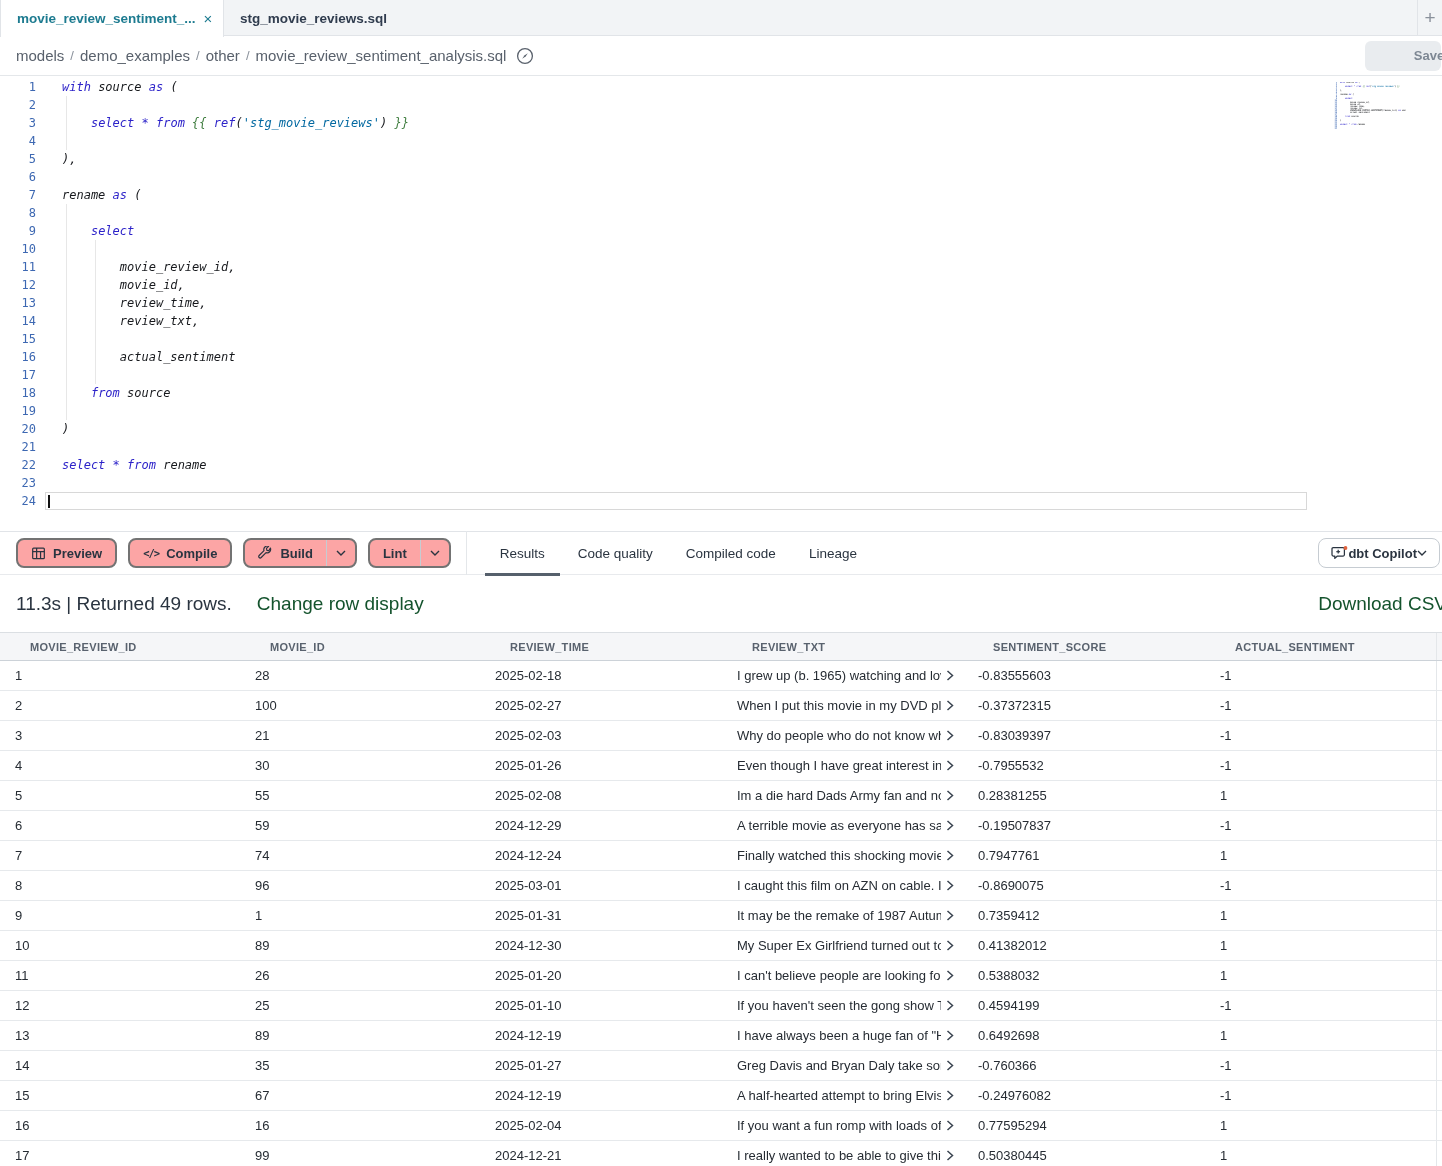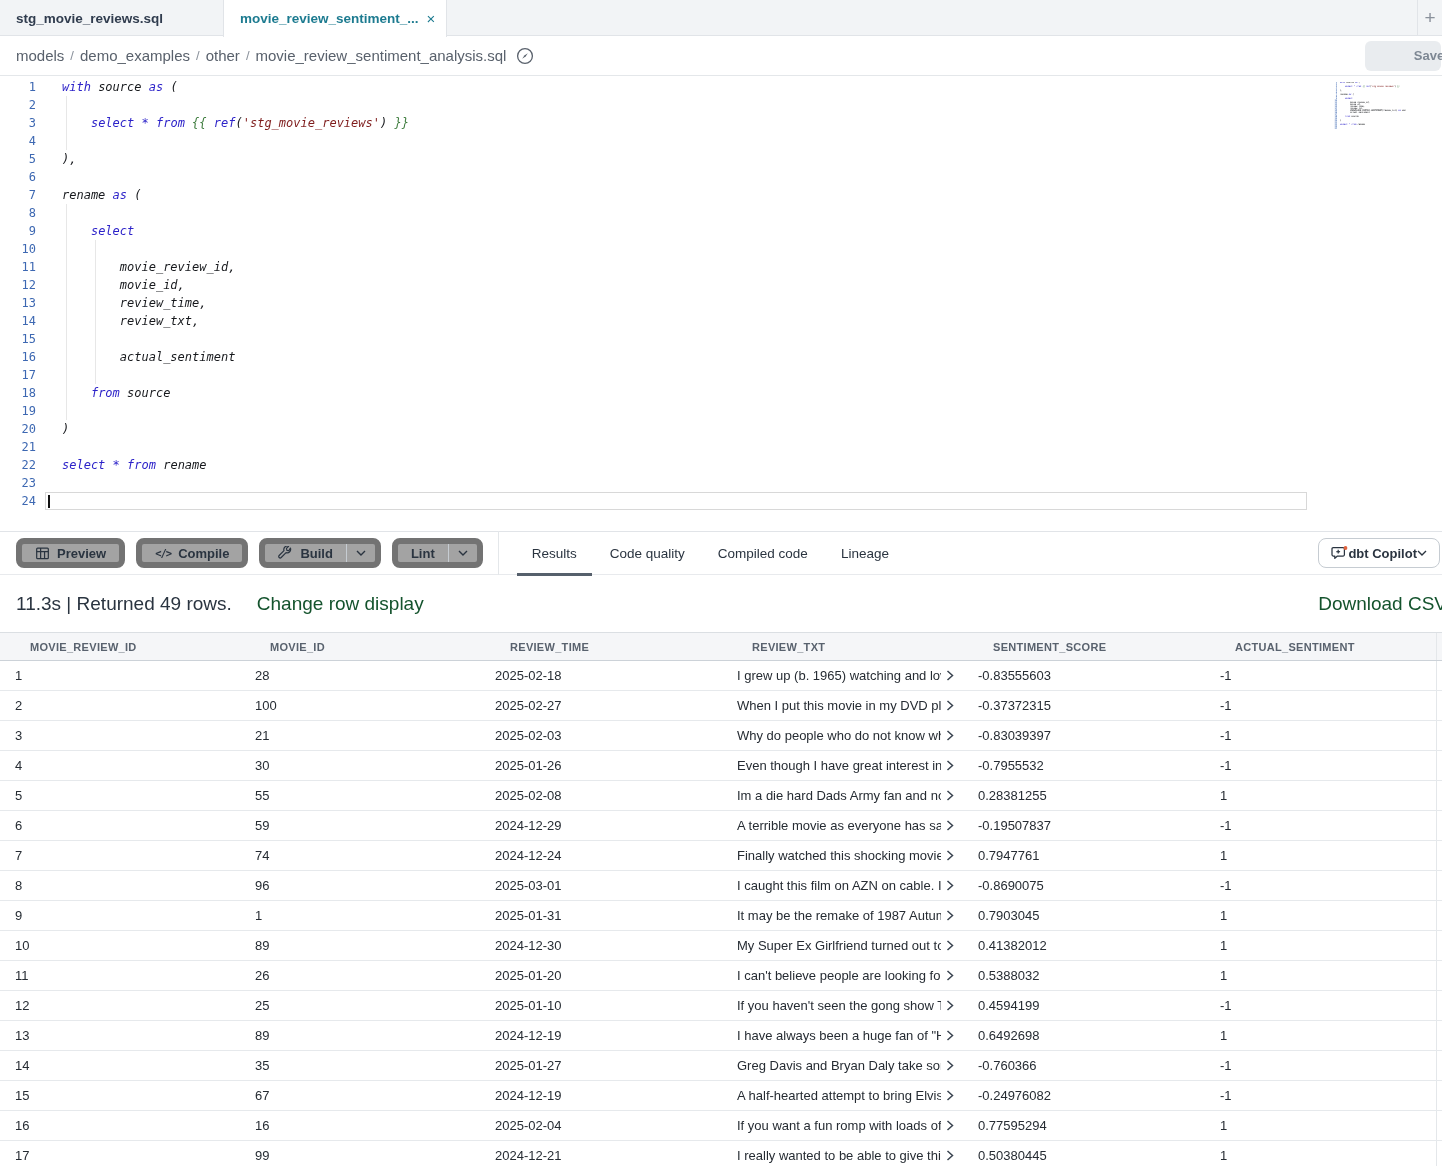--- a/index.html
+++ b/index.html
@@ -29,33 +29,33 @@
               font-size:13px; font-weight:600; color:#7d8793; cursor:pointer;padding-left:45px; }
 
   
   .editor { position:relative; height:455px; background:#fff; font-family:"DejaVu Sans Mono", monospace; font-size:12px; }
   #editor-lines { position:absolute; top:2px; left:0; right:0; }
   .ed-line { display:flex; height:18px; line-height:18px; white-space:pre; }
   .ed-num { width:45px; flex:0 0 45px; text-align:right; padding-right:9px; color:#3d68b2; }
   .ed-code { padding-left:17px; flex:0 0 1262px; position:relative;font-style:italic; }
   .ed-line.current .ed-code { border:1px solid #d8d8d8; margin-left:0; padding-left:16px; }
   .cursor { position:absolute; left:2px; top:2px; width:1.5px; height:13px; background:#111; }
-  .c-kw { color:#2d23c9; } .c-pl { color:#17191d; } .c-str { color:#7f1d1d; } .c-br { color:#3f7d3f; }
+  .c-kw { color:#2d23c9; } .c-pl { color:#17191d; } .c-str { color:#0369a1; } .c-br { color:#3f7d3f; }
   .guide { position:absolute; width:1px; background:#e7e7e7; }
   #g1 { left:66px; top:20px; height:54px; }
   #g2 { left:66px; top:128px; height:216px; }
   #g3 { left:95px; top:164px; height:144px; }
   .minimap { position:absolute; left:1330px; top:6px; width:76px; height:50px; overflow:hidden; }
   .minimap .ed-line { height:2px; line-height:2px; font-size:2.4px; letter-spacing:-0.2px; }
   .minimap .ed-num { width:8px; flex:0 0 8px; padding-right:1px; }
   .minimap .ed-code { padding-left:2px; flex:1; border:none !important; }
 
   
   .toolbar { height:44px; border-top:1px solid #e1e4e8; border-bottom:1px solid #e8eaed; display:flex; align-items:center; padding-left:16px; background:#fff; }
-  .btn { height:30px; border:6px solid #737373; border-radius:8px; background:#a3a3a3; display:flex; align-items:center;
+  .btn { height:30px; border:2px solid #737373; border-radius:8px; background:#fca5a5; display:flex; align-items:center;
          font-size:13px; font-weight:600; color:#2a3440; cursor:pointer; margin-right:11px; }
   .btn .btn-main { display:flex; align-items:center; gap:7px; padding:0 13px; height:100%; }
   .btn .btn-caret { border-left:1px solid #c6ccd2; height:100%; width:29px; display:flex; align-items:center; justify-content:center; }
   .icon-code { font-family:"DejaVu Sans Mono", monospace; font-size:10.5px; font-weight:700; letter-spacing:-1px; }
   .tb-divider { width:1px; height:44px; background:#e4e7ea; margin-left:4px; }
   .rtab { position:relative; height:44px; display:flex; align-items:center; margin-left:33px;
           font-size:13.5px; color:#2a3440; cursor:pointer; }
   .rtab.active .rtab-underline { position:absolute; left:-15px; right:-15px; bottom:-1px; height:3px; background:#56606c; }
   .copilot-btn { margin-left:auto; margin-right:2px; height:30px; border:1px solid #c6ccd2; border-radius:8px; background:#fff;
                  display:flex; align-items:center; padding:0 12px; font-size:13px; font-weight:600; color:#2a3440; cursor:pointer; }
@@ -79,26 +79,26 @@
   .row-chevron { flex:0 0 18px; display:flex; align-items:center; justify-content:center; cursor:pointer; margin-right:4px; }
 
   svg { display:block; }
 </style>
 </head>
 <body>
 
 <div class="app">
 
   <div class="tabbar">
-    <div class="tab inactive">
-      <span>stg_movie_reviews.sql</span>
-    </div>
     <div class="tab active">
       <span class="tab-label">movie_review_sentiment_...</span>
       <span class="tab-close">×</span>
+    </div>
+    <div class="tab inactive">
+      <span>stg_movie_reviews.sql</span>
     </div>
     <div class="tab-spacer"></div>
     <div class="tab-divider"></div>
     <div class="newtab">+</div>
   </div>
 
   <div class="crumbbar">
     <span class="crumb">models</span>
     <span class="crumb-sep">/</span>
     <span class="crumb">demo_examples</span>
@@ -390,21 +390,21 @@
           <div class="td c1">1</div>
           <div class="td c2">2025-01-31</div>
           <div class="td c3">
             <span class="review-text">It may be the remake of 1987 Autumn'...</span>
             <span class="row-chevron">
               <svg width="8" height="11" viewBox="0 0 8 11">
                 <polyline points="1.5,1 6.5,5.5 1.5,10" fill="none" stroke="#3a4450" stroke-width="1.5"></polyline>
               </svg>
             </span>
           </div>
-          <div class="td c4">0.7903045</div>
+          <div class="td c4">0.7359412</div>
           <div class="td c5">1</div>
         </div>
         <div class="tr">
           <div class="td c0">10</div>
           <div class="td c1">89</div>
           <div class="td c2">2024-12-30</div>
           <div class="td c3">
             <span class="review-text">My Super Ex Girlfriend turned out to b...</span>
             <span class="row-chevron">
               <svg width="8" height="11" viewBox="0 0 8 11">

